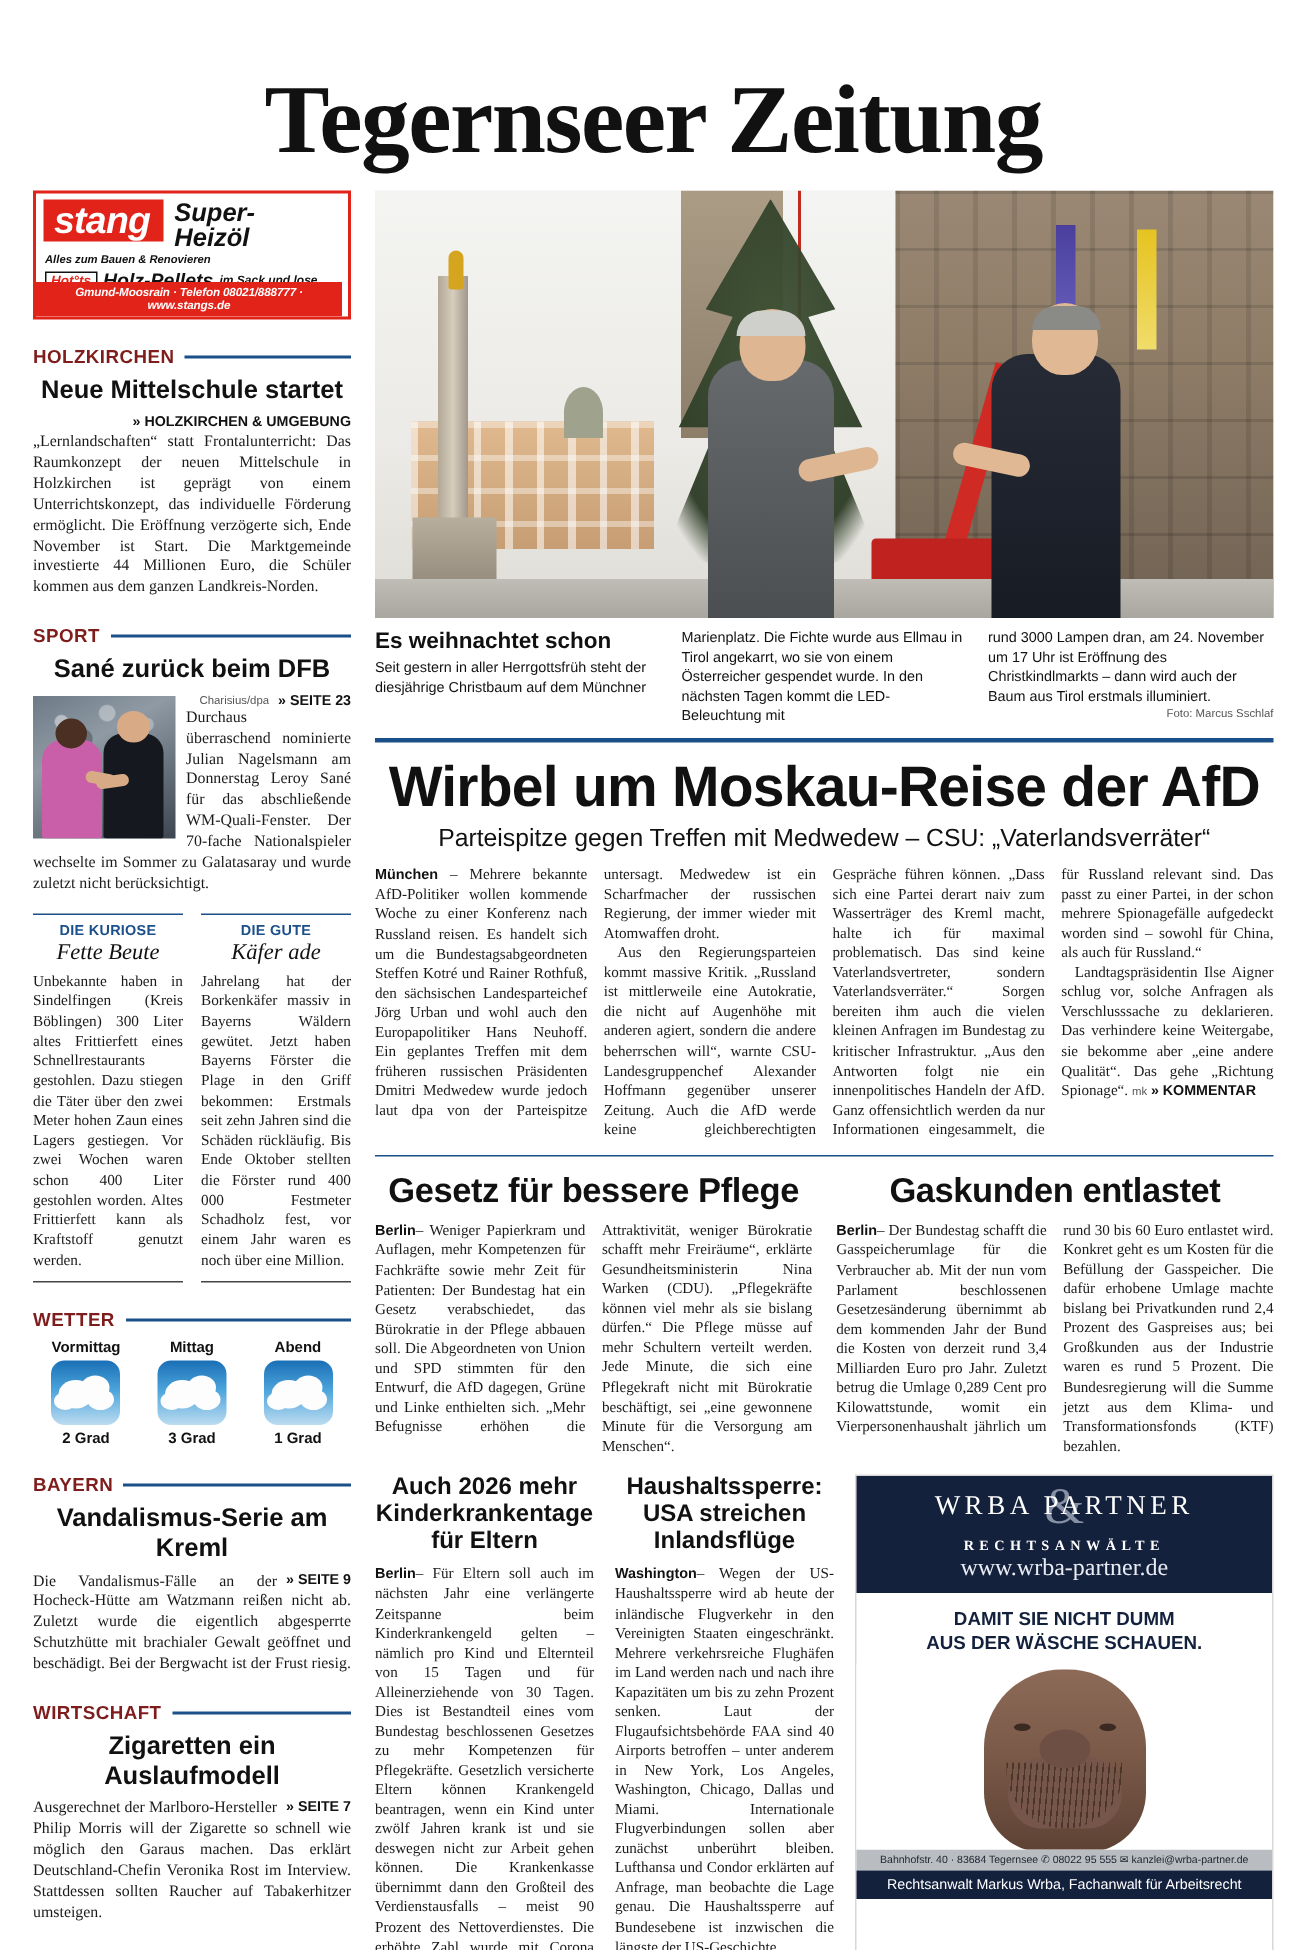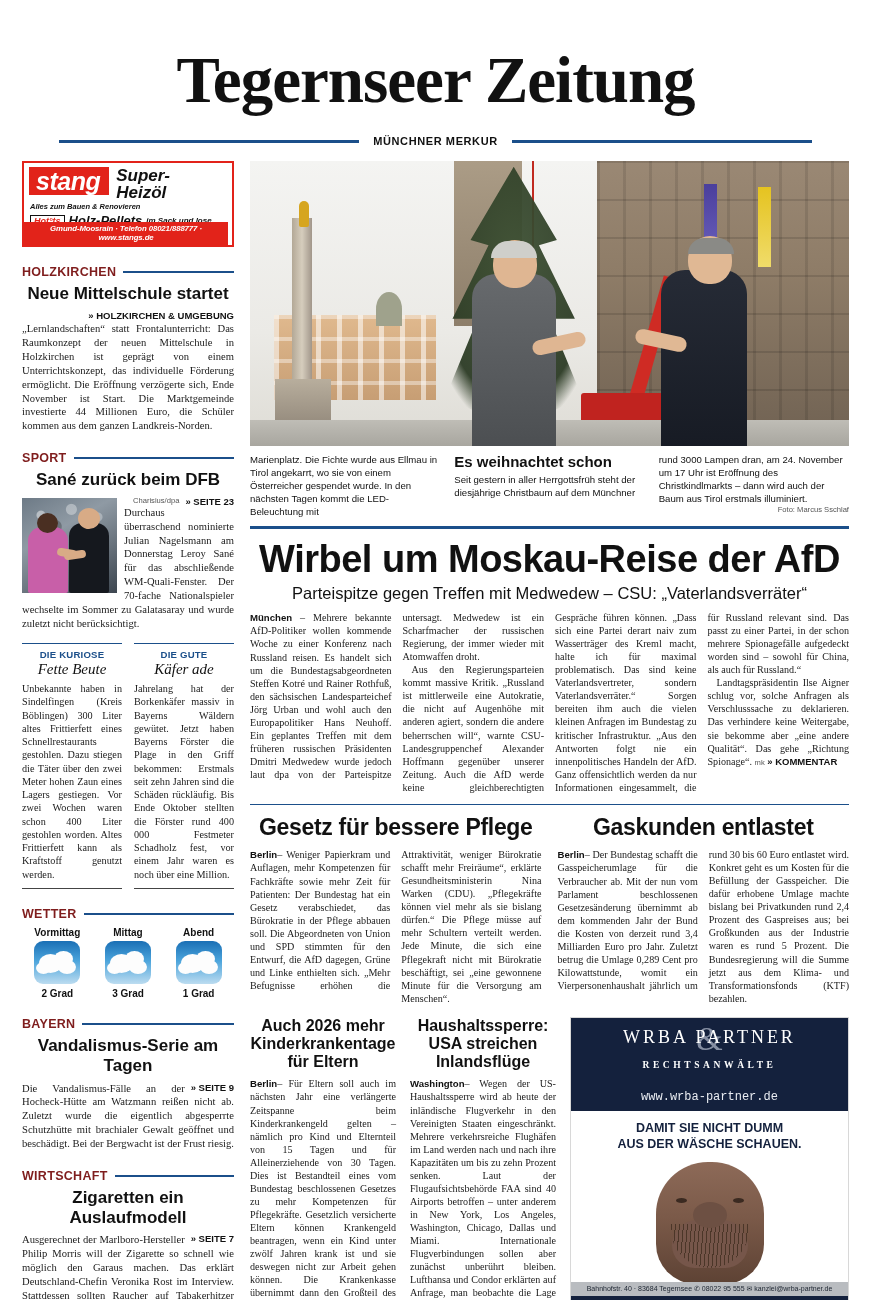--- a/index.html
+++ b/index.html
@@ -381,22 +381,22 @@
   .wrba-amp {
     position: absolute; left: 50%; top: 2px; transform: translateX(-50%);
     font-family: "Liberation Serif", serif; font-size: 34px;
     color: #9aa3b5; opacity: .85; z-index: 1;
   }
   .wrba-sub {
     font-family: "Liberation Serif", serif;
     font-size: 9.5px; letter-spacing: 3.6px; margin-top: 12px; position: relative; z-index: 2; font-weight: bold;
   }
   .wrba-url {
-    font-family: Liberation Mono, monospace;
-    font-size: 12px; margin-top: 20px; color: #e9ecf2; position: relative; z-index: 2;
+    font-family: Liberation Serif, serif;
+    font-size: 16px; margin-top: 1px; color: #e9ecf2; position: relative; z-index: 2;
   }
   .wrba-slogan {
     font-family: "Liberation Sans", sans-serif;
     font-weight: bold; font-size: 12.5px; text-align: center;
     color: #14213d; line-height: 1.3; padding: 9px 6px 6px 6px;
   }
   .walrus {
     height: 124px; position: relative; overflow: hidden; background: #fff;
   }
   .wal-body {
@@ -436,25 +436,20 @@
     font-size: 9.5px; text-align: center; padding: 4px 2px;
   }
 </style>
 </head>
 <body>
 
 <div class="page">
 
   <div class="masthead">
     <div class="masthead-title">Tegernseer Zeitung</div>
-    <div class="masthead-sub-row">
-      <div class="mh-rule"></div>
-      <div class="mh-sub">MÜNCHNER MERKUR</div>
-      <div class="mh-rule"></div>
-    </div>
   </div>
 
   <div class="content">
 
     <div class="col-left">
 
       <div class="stang-ad">
         <div class="stang-top">
           <div class="stang-logo">stang</div>
           <div>
@@ -547,21 +542,21 @@
               <span class="w-cloud c3"></span>
           </div>
           <div class="w-temp">1 Grad</div>
         </div>
       </div>
 
       <div class="sec-head">
         <span class="label">BAYERN</span>
         <span class="rule"></span>
       </div>
-      <div class="teaser-title">Vandalismus-Serie am Tagen</div>
+      <div class="teaser-title">Vandalismus-Serie am Kreml</div>
       <div class="teaser-body"><span class="ref ref-right">» SEITE 9</span><span>Die Vandalismus-Fälle an der Hocheck-Hütte am Watzmann reißen nicht ab. Zuletzt wurde die eigentlich abgesperrte Schutzhütte mit brachialer Gewalt geöffnet und beschädigt. Bei der Bergwacht ist der Frust riesig.</span></div>
 
       <div class="sec-head">
         <span class="label">WIRTSCHAFT</span>
         <span class="rule"></span>
       </div>
       <div class="teaser-title">Zigaretten ein Auslaufmodell</div>
       <div class="teaser-body"><span class="ref ref-right">» SEITE 7</span><span>Ausgerechnet der Marlboro-Hersteller Philip Morris will der Zigarette so schnell wie möglich den Garaus machen. Das erklärt Deutschland-Chefin Veronika Rost im Interview. Stattdessen sollten Raucher auf Tabakerhitzer umsteigen.</span></div>
 
     </div>
@@ -589,25 +584,25 @@
         <div class="hp-man1-hair"></div>
         <div class="hp-man1-arm"></div>
         <div class="hp-man2"></div>
         <div class="hp-man2-head"></div>
         <div class="hp-man2-hair"></div>
         <div class="hp-man2-arm"></div>
       </div>
 
       <div class="caption-block">
         <div class="cap-col">
-          <div class="cap-text">Marienplatz. Die Fichte wurde aus Ellmau in Tirol angekarrt, wo sie von einem Österreicher gespendet wurde. In den nächsten Tagen kommt die LED-Beleuchtung mit</div>
-        </div>
-        <div class="cap-col">
           <div class="cap-title">Es weihnachtet schon</div>
           <div class="cap-text">Seit gestern in aller Herrgottsfrüh steht der diesjährige Christbaum auf dem Münchner</div>
+        </div>
+        <div class="cap-col">
+          <div class="cap-text">Marienplatz. Die Fichte wurde aus Ellmau in Tirol angekarrt, wo sie von einem Österreicher gespendet wurde. In den nächsten Tagen kommt die LED-Beleuchtung mit</div>
         </div>
         <div class="cap-col">
           <div class="cap-text"><span>rund 3000 Lampen dran, am 24. November um 17 Uhr ist Eröffnung des Christkindlmarkts – dann wird auch der Baum aus Tirol erstmals illuminiert.</span> <span class="cap-credit">Foto: Marcus Sschlaf</span></div>
         </div>
       </div>
       <div class="thick-rule"></div>
 
       <div class="lead-headline">Wirbel um Moskau-Reise der AfD</div>
       <div class="lead-sub">Parteispitze gegen Treffen mit Medwedew – CSU: „Vaterlandsverräter“</div>
       <div class="four-col">

